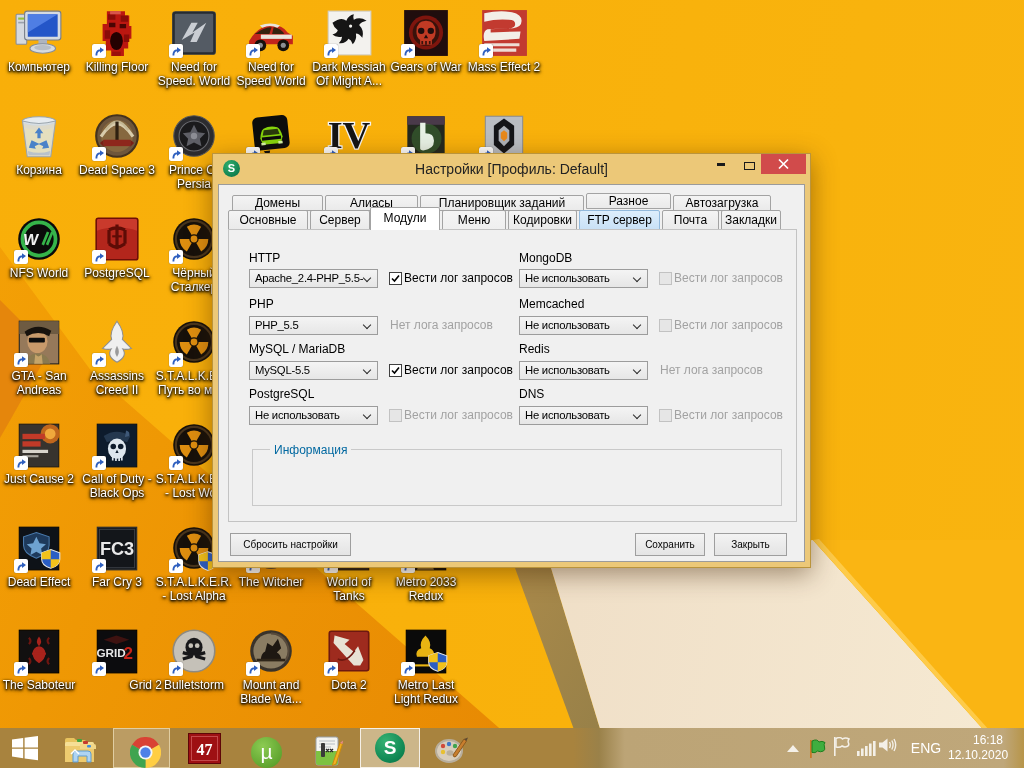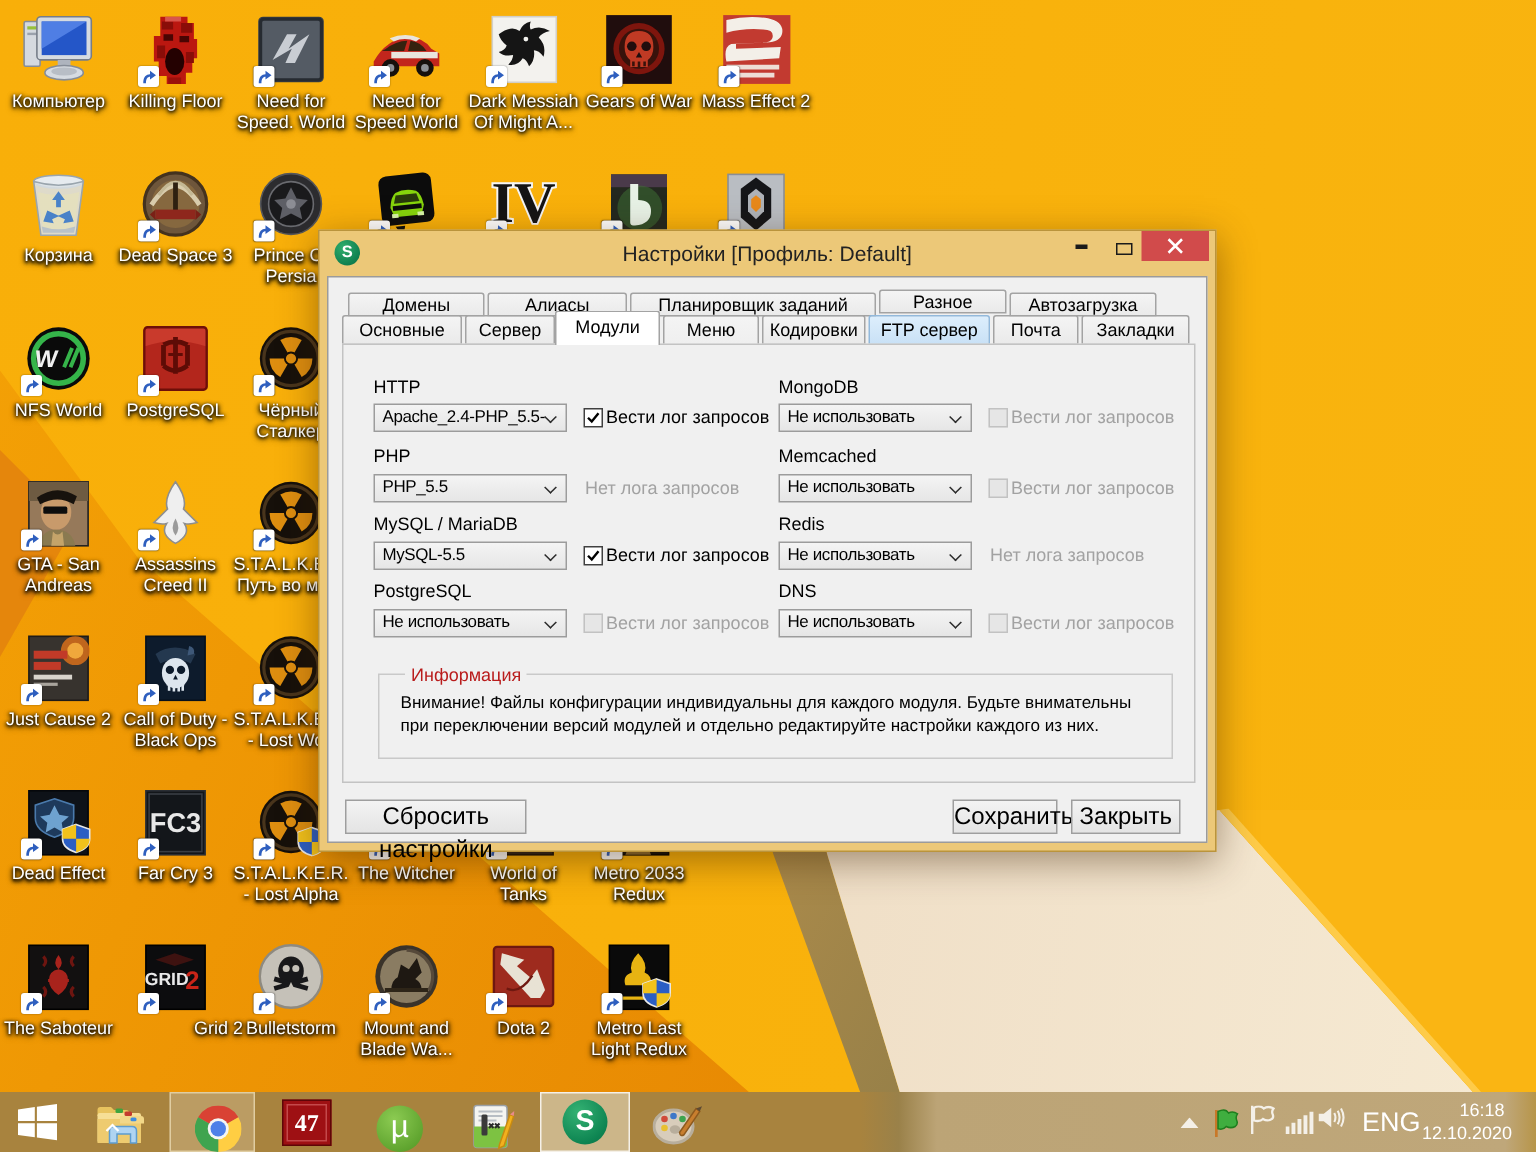--- a/index.html
+++ b/index.html
@@ -43,21 +43,21 @@
   text-align:center;color:#000;box-sizing:border-box;}
 .cbx{position:absolute;width:129px;height:19px;box-sizing:border-box;
   background:linear-gradient(#F4F4F4,#E6E6E6);border:1px solid #9C9C9C;
   font-size:11.3px;letter-spacing:-0.25px;color:#000;line-height:17px;padding-left:5px;padding-right:16px;
   overflow:hidden;white-space:nowrap;}
 .lab{position:absolute;font-size:12px;color:#000;}
 .gray{color:#A2A2A2;}
 .chk{position:absolute;width:13px;height:13px;box-sizing:border-box;background:#fff;border:1px solid #404040;}
 .chkd{position:absolute;width:13px;height:13px;box-sizing:border-box;background:#E6E6E6;border:1px solid #C2C2C2;}
 .btn{position:absolute;box-sizing:border-box;background:linear-gradient(#F3F3F3,#E4E4E4);
-  border:1px solid #9E9E9E;font-size:16px;color:#000;text-align:center;}
+  border:1px solid #9E9E9E;font-size:10px;color:#000;text-align:center;}
 .ar{position:absolute;right:5px;top:4px;width:9px;height:9px;}
 .ar::after{content:"";position:absolute;left:1px;top:1px;width:5px;height:5px;
   border-right:1.5px solid #2A2A2A;border-bottom:1.5px solid #2A2A2A;transform:rotate(45deg);}
 .chk svg{position:absolute;left:0;top:0;}
 
 #tb{left:0;top:728px;width:1024px;height:40px;z-index:20;
   background:linear-gradient(90deg,#A8833E 0%,#A8833E 56%,#9A8149 58.5%,#BCA476 61%,#BFA77A 98%,#B79549 100%);}
 </style>
 </head>
 <body>
@@ -696,21 +696,21 @@
  <div class="tab" style="left:201px;top:10px;width:164px;height:16px;line-height:15px;">Планировщик заданий</div>
  <div class="tab" style="left:367px;top:8px;width:85px;height:16px;line-height:15px;">Разное</div>
  <div class="tab" style="left:454px;top:10px;width:98px;height:16px;line-height:15px;">Автозагрузка</div>
 
  <div class="tab" style="left:9px;top:25px;width:80px;height:20px;line-height:19px;">Основные</div>
  <div class="tab" style="left:91px;top:25px;width:60px;height:20px;line-height:19px;">Сервер</div>
  <div class="tab" style="left:223px;top:25px;width:64px;height:38px;line-height:19px;">Меню</div>
  <div class="tab" style="left:289px;top:25px;width:69px;height:20px;line-height:19px;">Кодировки</div>
  <div class="tab" style="left:360px;top:25px;width:81px;height:20px;line-height:19px;background:linear-gradient(#DDEEFC,#C9E1F6);border-color:#92B9DC;">FTP сервер</div>
  <div class="tab" style="left:443px;top:25px;width:57px;height:20px;line-height:19px;">Почта</div>
- <div class="tab" style="left:502px;top:25px;width:72px;height:20px;line-height:19px;">Закладки</div>
+ <div class="tab" style="left:502px;top:25px;width:60px;height:20px;line-height:19px;">Закладки</div>
 
  <div style="position:absolute;left:9px;top:44px;width:569px;height:293px;border:1px solid #C3C3C3;box-sizing:border-box;background:#F0F0F0;"></div>
  <div class="tab" style="left:151px;top:22px;width:70px;height:23px;line-height:21px;background:#fff;border-bottom:0;z-index:2;">Модули</div>
 
  <div class="lab" style="left:30px;top:66px;">HTTP</div>
  <div class="cbx" style="left:30px;top:84px;">Apache_2.4-PHP_5.5-<span class="ar"></span></div>
  <div class="chk" style="left:170px;top:87px;">
         <svg width="11" height="11">
           <path d="M2 5.5 L4.5 8 L9 2.5" stroke="#000" stroke-width="1.6" fill="none"></path>
         </svg>
@@ -742,22 +742,21 @@
  <div class="lab gray" style="left:455px;top:133px;">Вести лог запросов</div>
  <div class="lab" style="left:300px;top:157px;">Redis</div>
  <div class="cbx" style="left:300px;top:176px;">Не использовать<span class="ar"></span></div>
  <div class="lab gray" style="left:441px;top:178px;">Нет лога запросов</div>
  <div class="lab" style="left:300px;top:202px;">DNS</div>
  <div class="cbx" style="left:300px;top:221px;">Не использовать<span class="ar"></span></div>
  <div class="chkd" style="left:440px;top:224px;"></div>
  <div class="lab gray" style="left:455px;top:223px;">Вести лог запросов</div>
 
  <div style="position:absolute;left:33px;top:264px;width:530px;height:57px;border:1px solid #C9C9C9;box-sizing:border-box;">
-   <div style="position:absolute;left:17px;top:-7px;background:#F0F0F0;padding:0 4px;font-size:12px;color:#b91c1c;">Информация</div>
-   <div style="position:absolute;left:14px;top:12px;width:520px;font-size:11.4px;line-height:15px;color:#000;white-space:nowrap;">Внимание! Файлы конфигурации индивидуальны для каждого модуля. Будьте внимательны<br>при переключении версий модулей и отдельно редактируйте настройки каждого из них.</div>
+   <div style="position:absolute;left:17px;top:-7px;background:#F0F0F0;padding:0 4px;font-size:12px;color:#0369a1;">Информация</div>
  </div>
 
  <div class="btn" style="left:11px;top:348px;width:121px;height:23px;line-height:22px;">Сбросить настройки</div>
  <div class="btn" style="left:416px;top:348px;width:70px;height:23px;line-height:22px;">Сохранить</div>
  <div class="btn" style="left:495px;top:348px;width:73px;height:23px;line-height:22px;">Закрыть</div>
 </div>
 </div>
 
 <div class="abs" id="tb">
 
@@ -835,15 +834,15 @@
 <rect x="0" y="10" width="2.6" height="5" fill="#F4F0E8"></rect>
       <rect x="4" y="7.5" width="2.6" height="7.5" fill="#F4F0E8"></rect>
 <rect x="8" y="5" width="2.6" height="10" fill="#F4F0E8"></rect>
       <rect x="12" y="2.5" width="2.6" height="12.5" fill="#F4F0E8"></rect>
 <rect x="16" y="0" width="2.6" height="15" fill="#F4F0E8"></rect>
 </svg>
 <svg style="position:absolute;left:879px;top:9px;" width="19" height="16" viewBox="0 0 19 16">
 <path d="M0 5.5 h3.5 L8.5 1.5 V14.5 L3.5 10.5 H0 Z" fill="#F4F0E8"></path>
 <path d="M10.5 5 q1.6 3 0 6 M12.8 3.5 q2.5 4.5 0 9 M15 2 q3.4 6 0 12" stroke="#F4F0E8" stroke-width="1.4" fill="none"></path>
 </svg>
-<div style="position:absolute;left:908px;top:0;width:36px;height:40px;color:#fff;font-size:18px;text-align:center;line-height:40px;">ENG</div>
+<div style="position:absolute;left:908px;top:0;width:36px;height:40px;color:#fff;font-size:14px;text-align:center;line-height:40px;">ENG</div>
 <div style="position:absolute;left:948px;top:5px;width:55px;height:30px;color:#fff;font-size:12px;text-align:right;line-height:15px;">16:18<br>12.10.2020</div>
 </div>
 
 </body></html>

